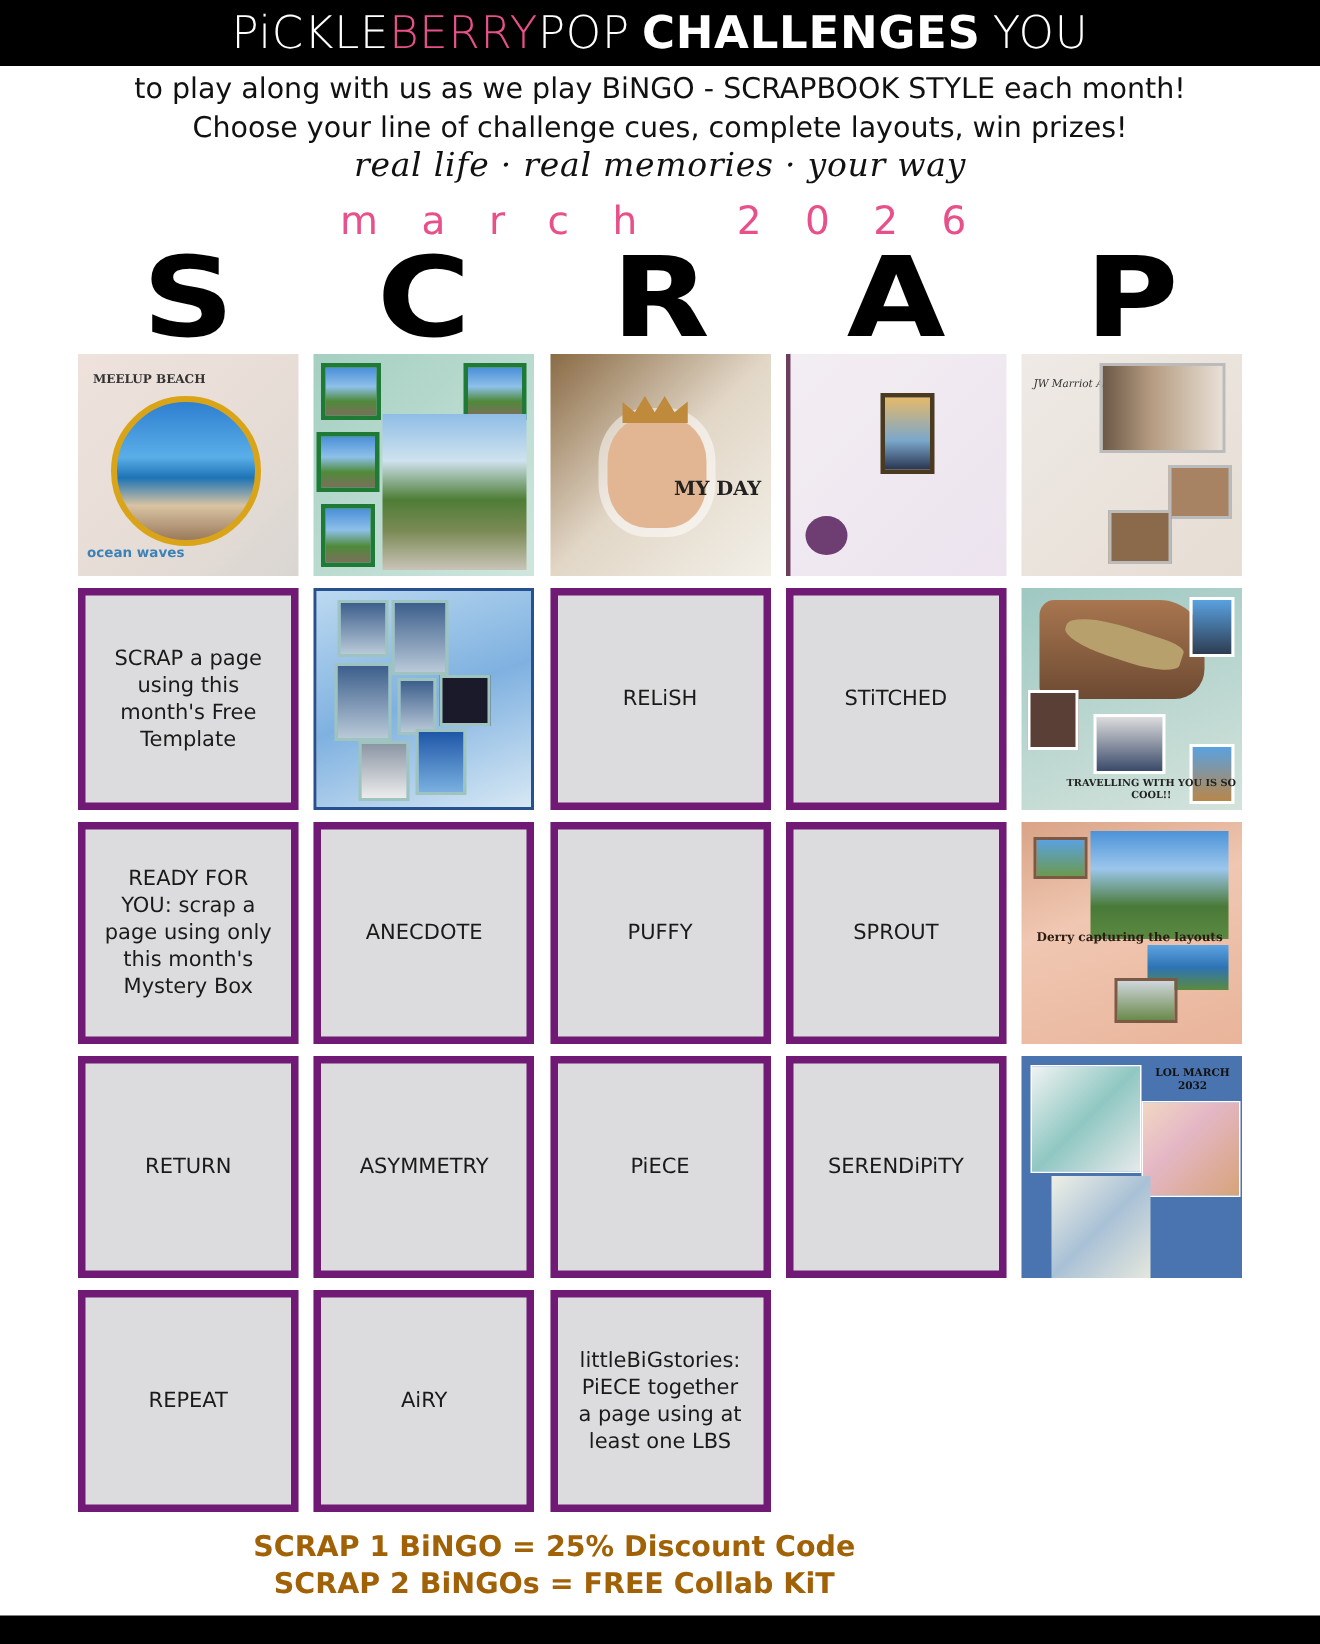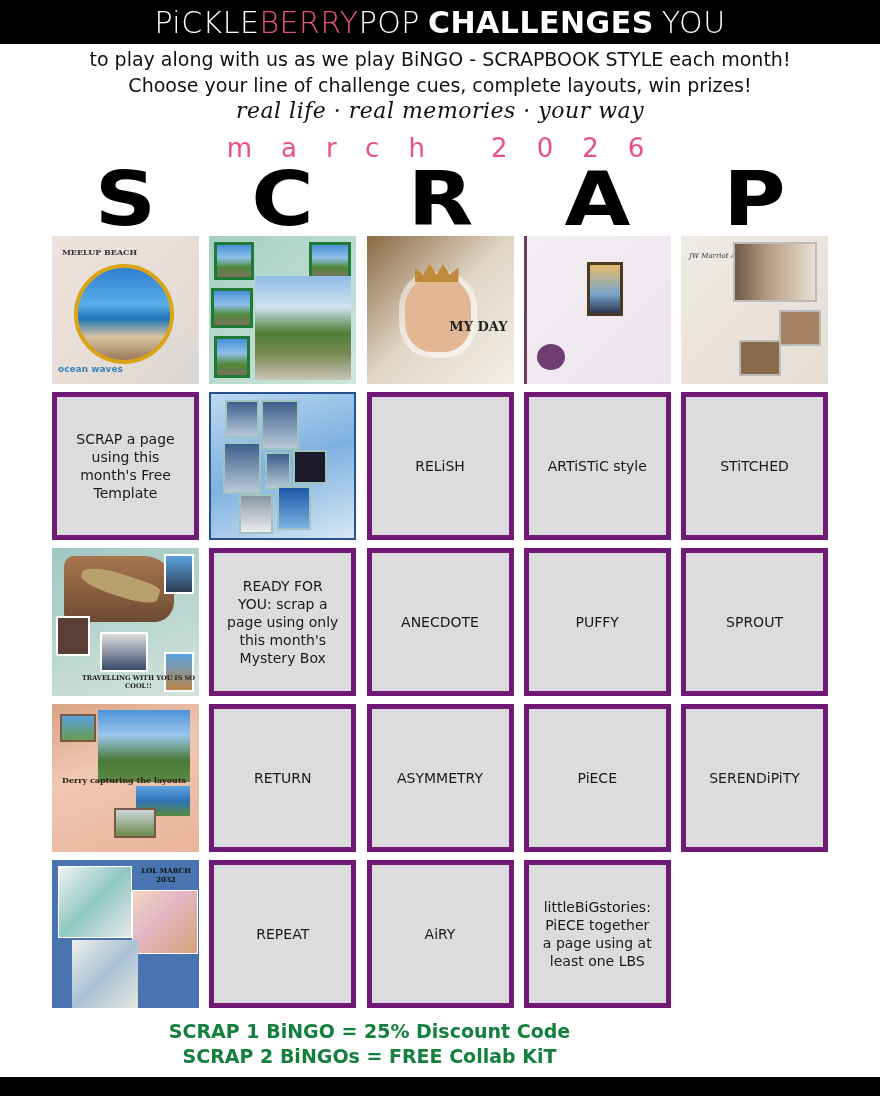--- a/index.html
+++ b/index.html
@@ -94,21 +94,21 @@
     .ph-derry .t { position:absolute; left:10px; top:72px; font-family:"DejaVu Serif",serif; font-weight:bold; font-size:8px; color:#2b1b12; line-height:9px; text-align:center; }
 
     .ph-lol { background: #4a74b0; }
     .ph-lol .a { position:absolute; left:6px; top:6px; width:74px; height:72px; background: linear-gradient(135deg,#f0f3f2,#8fc7c2 50%,#e7e9ea); border:1px solid #fff; }
     .ph-lol .b { position:absolute; left:80px; top:30px; width:66px; height:64px; background: linear-gradient(135deg,#f2d7c2,#e4b7c6 40%,#d7a379); border:1px solid #fff; }
     .ph-lol .c { position:absolute; left:20px; top:80px; width:66px; height:68px; background: linear-gradient(135deg,#eef0e6,#a9c1d6 50%,#e5e7dd); }
     .ph-lol .t { position:absolute; left:84px; top:6px; width:60px; font-family:"DejaVu Serif",serif; font-weight:bold; font-size:7px; color:#111; line-height:9px; text-align:center; }
 
     .footer {
       position: absolute; left: 0; top: 1019px; width: 739px; text-align: center;
-      font-weight: bold; font-size: 19px; line-height: 25px; color: #15803d;
+      font-weight: bold; font-size: 19px; line-height: 25px; color: #a16207;
     }
     .bottom-bar { position: absolute; left: 0; top: 1077px; width: 880px; height: 19px; background: #000; }
   </style>
 </head>
 <body>
 
 <div class="top-bar">
   <span class="thin">PiCKLE</span>
     <span class="thin pink">BERRY</span>
     <span class="thin">POP</span>
@@ -167,21 +167,20 @@
   <div class="cell photo ph-sky">
     <div class="p" style="left:14px;top:6px;width:34px;height:38px;"></div>
     <div class="p" style="left:50px;top:6px;width:38px;height:50px;"></div>
     <div class="p" style="left:12px;top:48px;width:38px;height:52px;"></div>
     <div class="p" style="left:54px;top:58px;width:26px;height:38px;"></div>
     <div class="p" style="left:82px;top:56px;width:34px;height:34px;background:#1b1a2a;"></div>
     <div class="p" style="left:28px;top:100px;width:34px;height:40px;background:linear-gradient(#8b96a4,#ececec);"></div>
     <div class="p" style="left:66px;top:92px;width:34px;height:44px;background:linear-gradient(#1f57a8,#7ab0e0);"></div>
   </div>
   <div class="cell">RELiSH</div>
-  <div class="cell">ARTiSTiC style</div>
 
   <div class="cell">STiTCHED</div>
   <div class="cell photo ph-kangaroo">
     <div class="rock"></div>
     <div class="roo"></div>
     <div class="p" style="position:absolute;left:112px;top:6px;width:30px;height:40px;border:2px solid #fff;background:linear-gradient(#5aa1e0,#2d3d52);"></div>
     <div style="position:absolute;left:4px;top:68px;width:34px;height:40px;border:2px solid #fff;background:#5a3f36;"></div>
     <div style="position:absolute;left:48px;top:84px;width:48px;height:40px;border:2px solid #fff;background:linear-gradient(#dcdcdc,#3b4a6a);"></div>
     <div style="position:absolute;left:112px;top:104px;width:30px;height:40px;border:2px solid #fff;background:linear-gradient(#5aa1e0,#b8864a);"></div>
     <div class="cap">TRAVELLING WITH YOU IS SO COOL!!</div>

